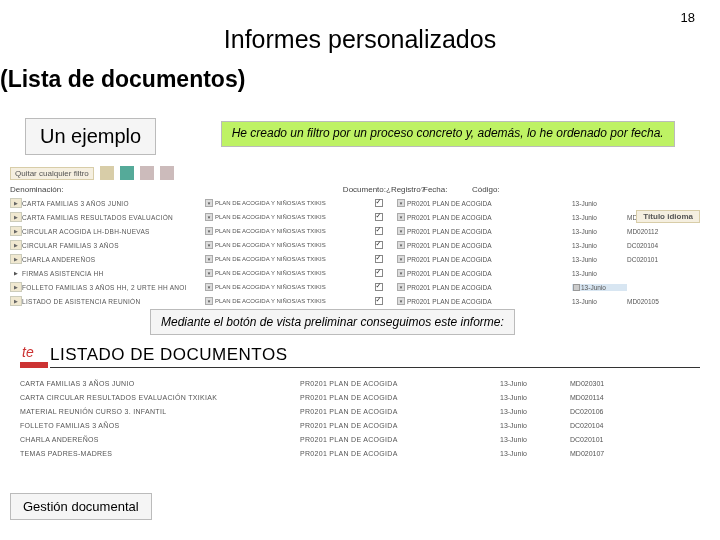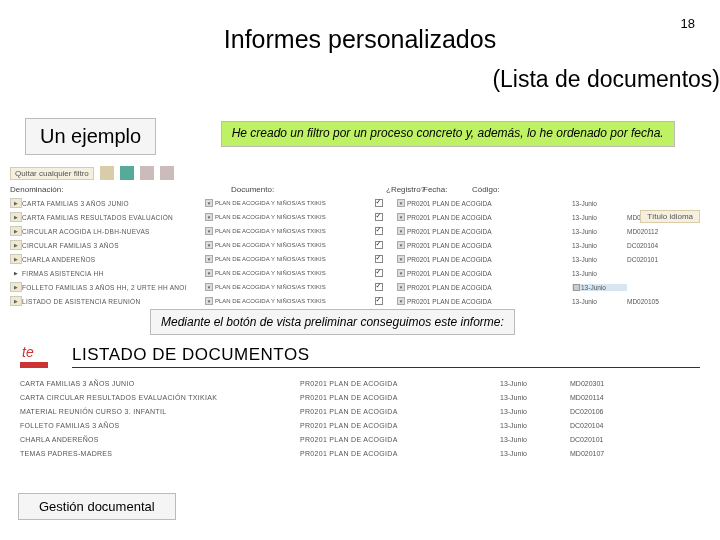--- a/index.html
+++ b/index.html
@@ -1,30 +1,30 @@
 <!DOCTYPE html>
 <html><head>
 <meta charset="utf-8">
 <style>
   * { box-sizing: border-box; margin: 0; padding: 0; }
   body { width: 720px; height: 540px; font-family: Arial, sans-serif; background: #fff; position: relative; overflow: hidden; }
-  .page-number { position: absolute; top: 16px; right: 25px; font-size: 13px; color: #000; }
+  .page-number { position: absolute; top: 10px; right: 25px; font-size: 13px; color: #000; }
   .title { text-align: center; font-size: 25px; color: #000; margin-top: 25px; font-weight: 400; }
-  .subtitle { text-align: right; font-size: 23px; color: #000; margin-top: 12px; font-weight: 400; }
+  .subtitle { text-align: left; font-size: 23px; color: #000; margin-top: 12px; font-weight: 700; }
   .section-header { display: inline-block; background: #f5f5f5; border: 1px solid #bbb; padding: 6px 14px; font-size: 20px; color: #000; margin: 25px 0 0 25px; font-weight: 400; }
   .callout-box { display: inline-block; background: #bef264; border: 1px solid #bbb; padding: 4px 10px; font-size: 12px; font-style: italic; color: #000; margin-left: 60px; vertical-align: top; margin-top: 28px; line-height: 1.3; }
   .app-screenshot { margin: 8px 10px 0 10px; background: #fff; }
   .toolbar-row { display: flex; align-items: center; gap: 6px; padding: 2px 0; height: 20px; }
   .btn-quitar { background: #f5efe0; border: 1px solid #d8cda8; font-size: 8px; padding: 1px 4px; color: #555; cursor: pointer; }
   .tool-icon { width: 14px; height: 14px; background: #d8cda8; display: inline-block; }
   .tool-icon.green { background: #5a9; }
   .tool-icon.page { background: #cbb; }
   .col-headers { display: flex; font-size: 8px; color: #444; padding: 2px 0; }
   .col-denom { width: 221px; }
-  .col-doc { width: 155px; }
+  .col-doc { width: 155px; text-align: right; }
   .col-reg { width: 37px; text-align: center; }
   .col-proc { width: 175px; }
   .col-fecha { width: 49px; }
   .col-codigo { width: 55px; }
   .row { display: flex; align-items: center; font-size: 7px; color: #555; height: 14px; border-bottom: 0; }
   .row .marker { width: 12px; height: 10px; display: flex; align-items: center; justify-content: center; }
   .row .marker.edit { background: #f0e8d0; border: 1px solid #ccb; font-size: 6px; color: #666; }
   .row .marker.edit::before { content: "▶"; font-size: 5px; }
   .row .marker.play::before { content: "▶"; font-size: 5px; color: #555; }
   .row .cell-denom { width: 183px; white-space: nowrap; overflow: hidden; font-size: 6.5px; letter-spacing: 0.3px; }
@@ -32,35 +32,35 @@
   .row .dd { display: inline-block; width: 8px; height: 8px; background: #ddd; border: 1px solid #aaa; font-size: 5px; text-align: center; line-height: 7px; }
   .row .dd::before { content: "▾"; }
   .row .cell-reg { width: 37px; text-align: center; }
   .row .chk { display: inline-block; width: 8px; height: 8px; border: 1px solid #888; position: relative; }
   .row .chk::after { content: "✓"; position: absolute; font-size: 7px; top: -2px; left: 0; color: #333; }
   .row .cell-proc { width: 175px; white-space: nowrap; overflow: hidden; font-size: 6.5px; display: flex; align-items: center; gap: 2px; }
   .row .cell-fecha { width: 55px; font-size: 6.5px; }
   .row .cell-codigo { width: 55px; font-size: 6.5px; }
   .row .cell-fecha.active { background: #d8e6f2; padding: 0 1px; display: flex; align-items: center; gap: 1px; }
   .tiny-btn { width: 7px; height: 7px; background: #ccc; border: 1px solid #999; display: inline-block; }
-  .titulo-idioma { position: absolute; right: 20px; top: 210px; font-size: 8px; background: #f5efe0; border: 1px solid #d8cda8; padding: 1px 6px; color: #555; }
+  .titulo-idioma { position: absolute; right: 20px; top: 210px; font-size: 8px; background: #f5efe0; border: 1px solid #d8cda8; padding: 1px 6px; color: #555; font-weight: bold; }
   .callout-box2 { background: #f5f5f5; border: 1px solid #bbb; padding: 5px 10px; font-size: 12px; font-style: italic; margin: 1px 0 0 150px; display: inline-block; }
   .report-area { margin: 8px 10px 0 10px; background: #fff; }
-  .report-header { display: flex; align-items: center; gap: 22px; padding: 2px 10px; }
+  .report-header { display: flex; align-items: center; gap: 0; padding: 2px 10px; }
   .logo-small { width: 30px; height: 22px; position: relative; }
   .logo-small::before { content: "te"; font-style: italic; font-size: 14px; color: #c33; position: absolute; top: -2px; left: 2px; }
   .logo-small::after { content: ""; position: absolute; bottom: 0; left: 0; width: 28px; height: 6px; background: #c33; }
   .report-title { font-size: 17px; font-weight: 400; letter-spacing: 0.5px; flex: 1; border-bottom: 1px solid #333; padding-bottom: 2px; }
   .report-tbl { margin-top: 6px; padding: 0 10px; }
   .rrow { display: flex; font-size: 7px; color: #555; height: 14px; align-items: center; }
   .rrow .r-denom { width: 280px; letter-spacing: 0.3px; }
   .rrow .r-proc { width: 200px; letter-spacing: 0.3px; }
   .rrow .r-fecha { width: 70px; }
   .rrow .r-codigo { width: 70px; }
-  .footer-tag { position: absolute; bottom: 20px; left: 18px; background: #f5f5f5; border: 1px solid #bbb; padding: 5px 20px; font-size: 13px; }
+  .footer-tag { position: absolute; bottom: 20px; left: 10px; background: #f5f5f5; border: 1px solid #bbb; padding: 5px 12px; font-size: 13px; }
 </style>
 </head>
 <body>
 
 
 
 <div class="page-number">18</div>
 <div class="title">Informes personalizados</div>
 <div class="subtitle">(Lista de documentos)</div>
 

